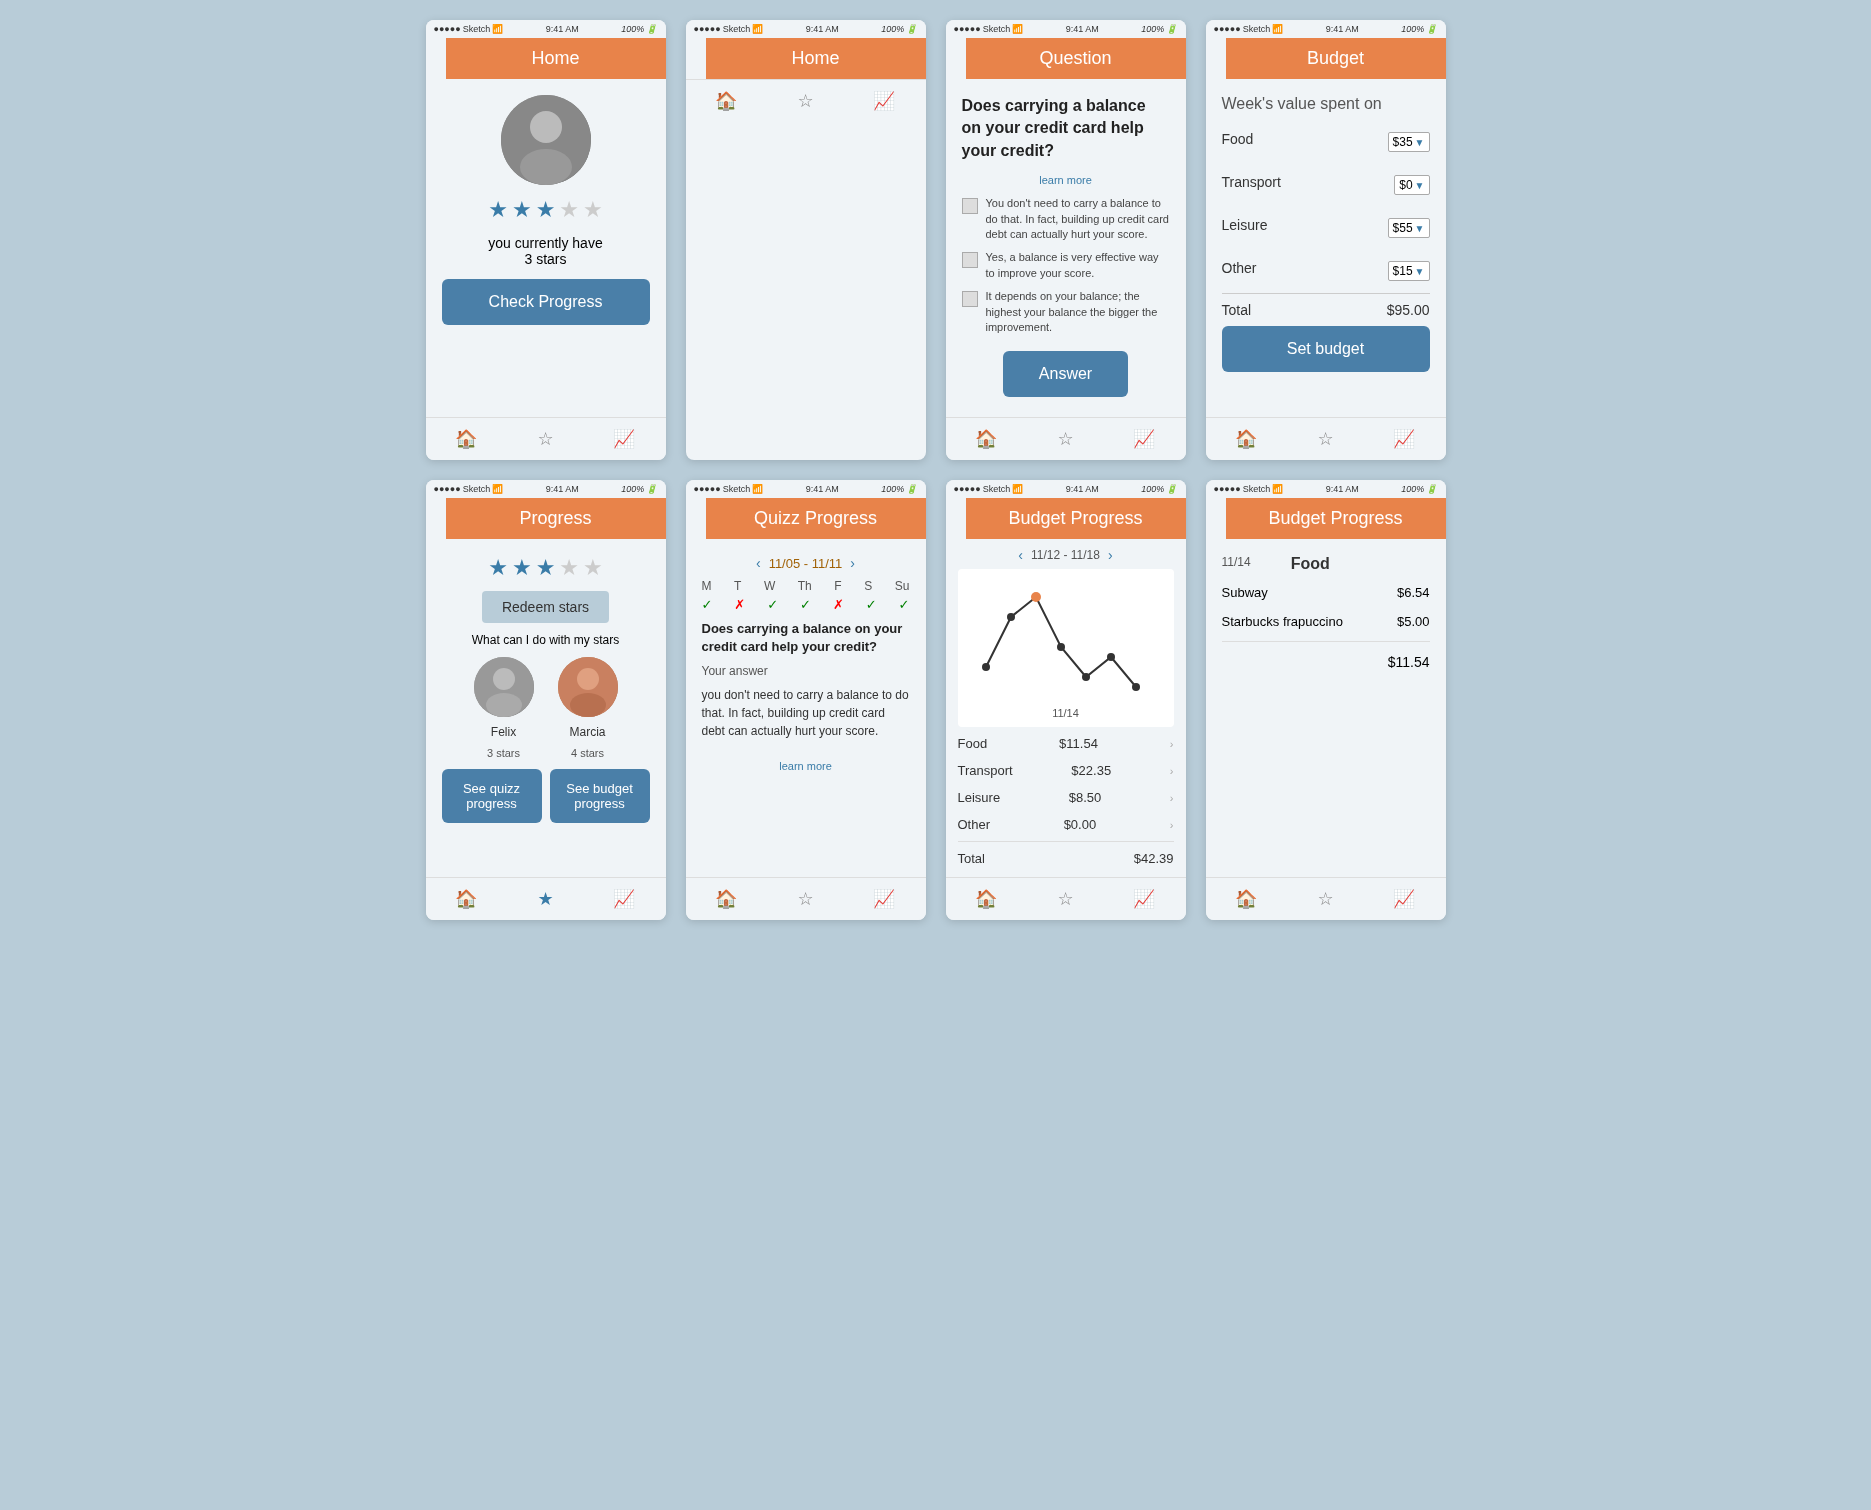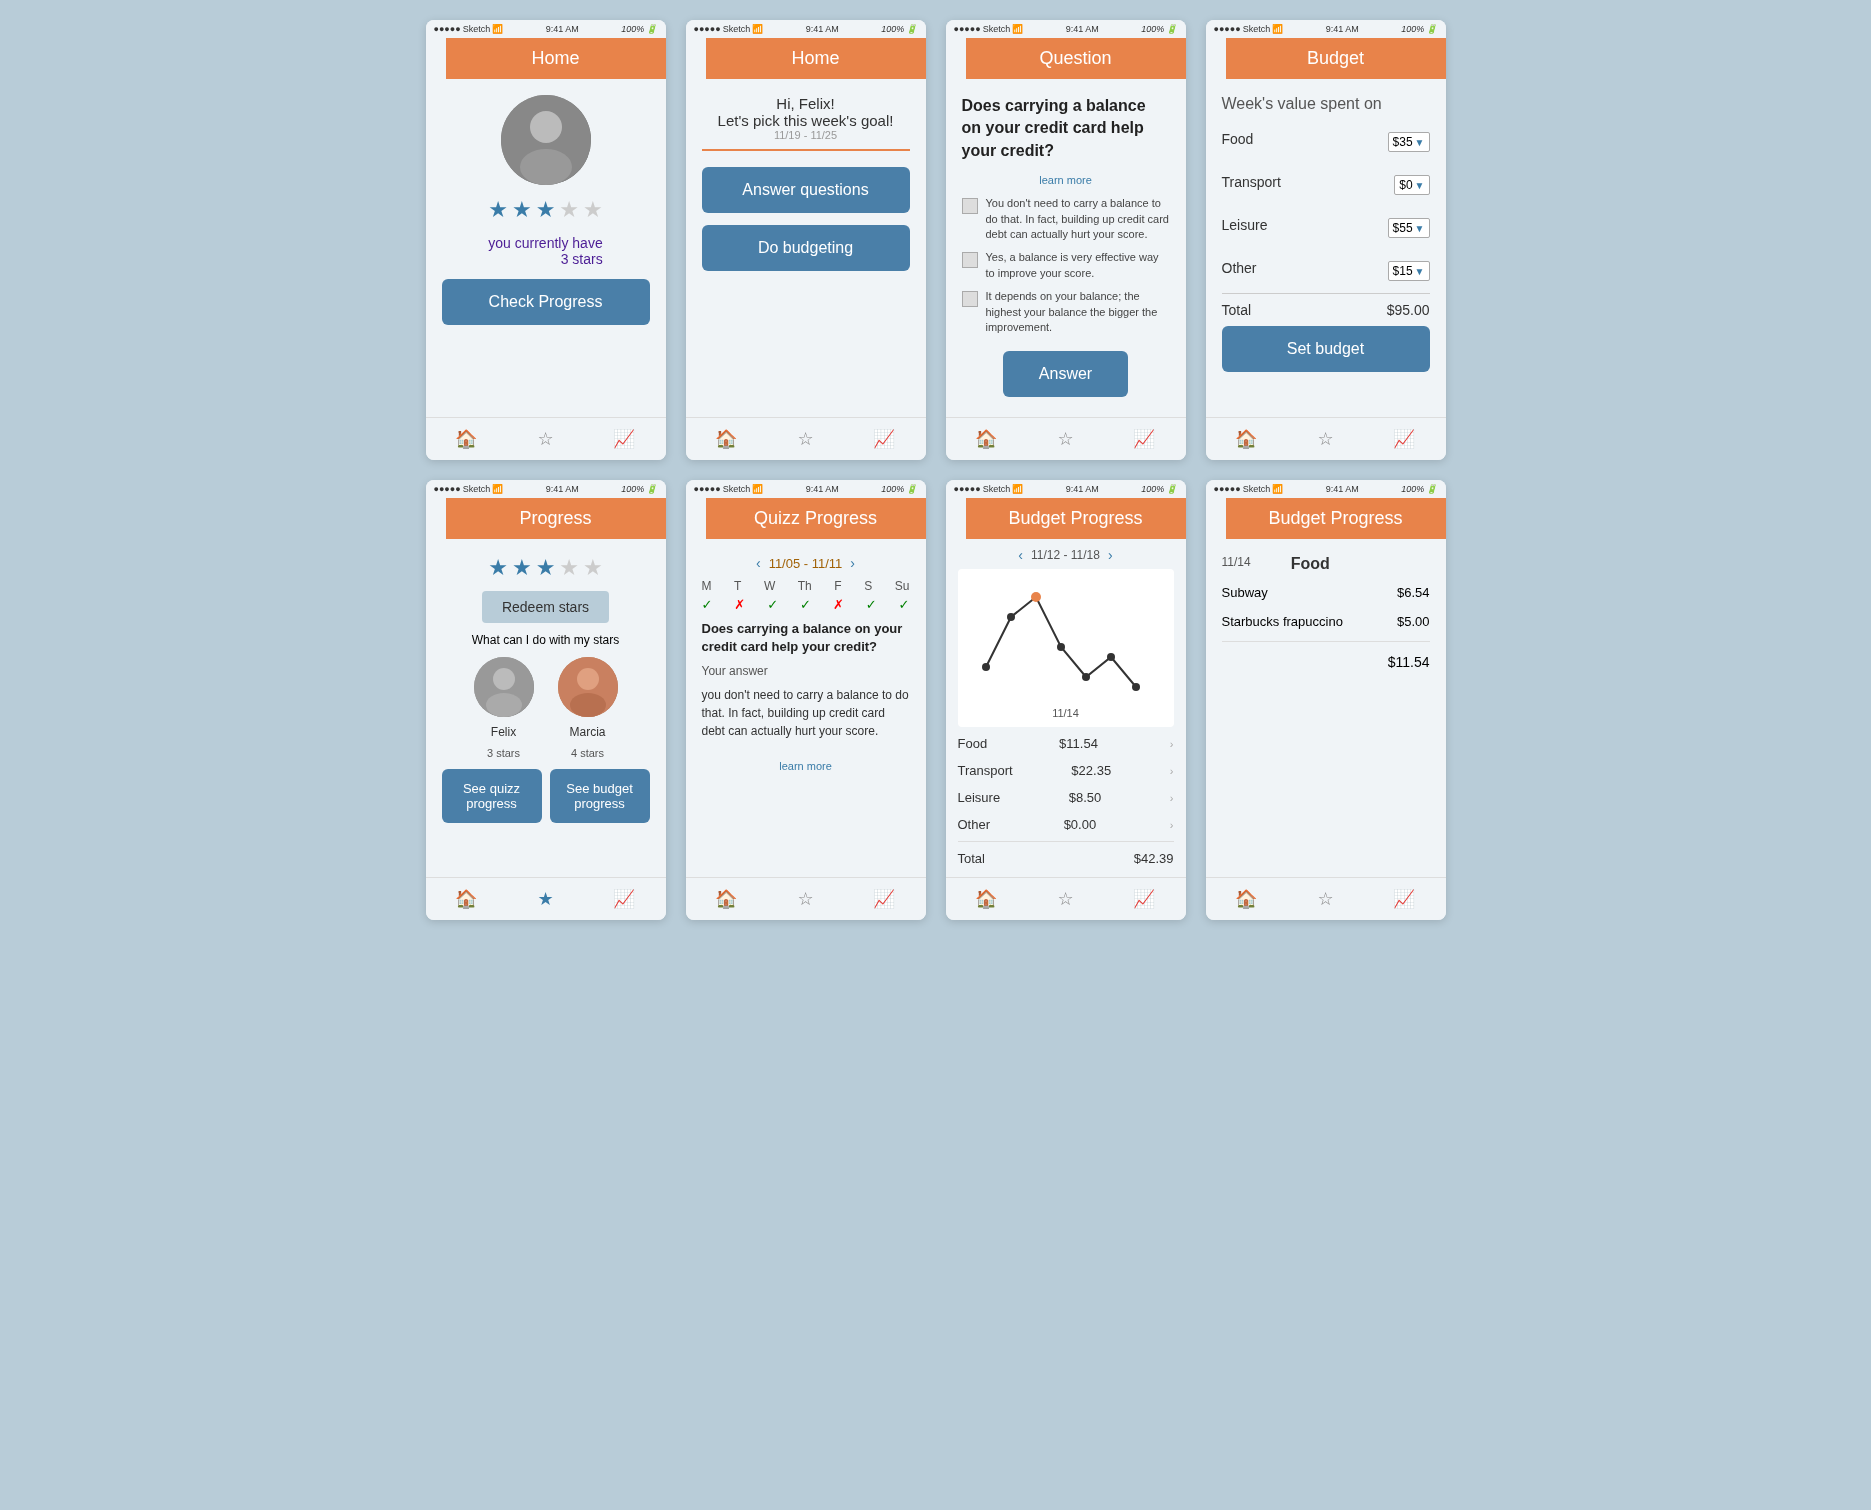--- a/index.html
+++ b/index.html
@@ -81,22 +81,22 @@
     }
     .stars-row {
       display: flex;
       gap: 4px;
       font-size: 22px;
     }
     .star-filled { color: #3a7ca8; }
     .star-empty { color: #ccc; }
     .star-text {
       font-size: 14px;
-      color: #4c1d95;
-      text-align: right;
+      color: #000000;
+      text-align: center;
     }
     .btn-primary {
       background: #4a7fa8;
       color: white;
       border: none;
       border-radius: 6px;
       padding: 14px 30px;
       font-size: 16px;
       cursor: pointer;
       width: 100%;
@@ -334,29 +334,20 @@
         <span>📶</span>
       </div>
       <span>9:41 AM</span>
       <div class="status-right">
         <span>100%</span>
         <span>🔋</span>
       </div>
     </div>
     <div class="header">
       <span>Home</span>
-    </div>
-    <div class="phone-content">
-      <div class="greeting-box" style="text-align:center;width:100%;">
-        <div class="greeting-text">Hi, Felix!</div>
-        <div class="greeting-text">Let's pick this week's goal!</div>
-        <div class="date-text">11/19 - 11/25</div>
-      </div>
-      <button class="btn-primary">Answer questions</button>
-      <button class="btn-primary">Do budgeting</button>
     </div>
     <div class="bottom-nav">
       <span class="nav-icon active">🏠</span>
       <span class="nav-icon">☆</span>
       <span class="nav-icon">📈</span>
     </div>
   </div>
 
   <div class="phone">
     <div class="status-bar">

